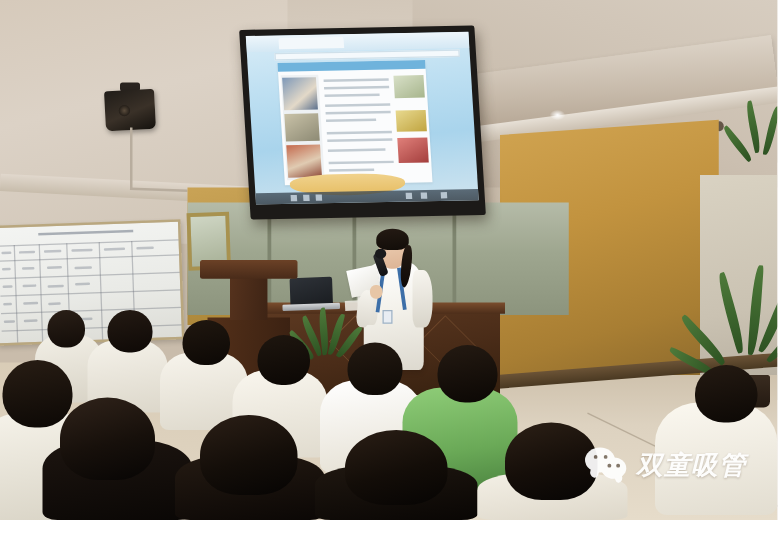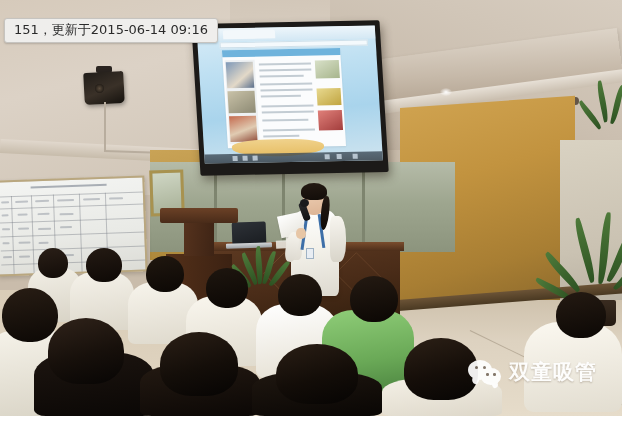--- a/index.html
+++ b/index.html
@@ -355,22 +355,23 @@
     transform: rotate(10deg);
   }
   .pres-hand {
     position: absolute; left: 296px; top: 228px; width: 10px; height: 11px;
     background: #e7c6a6; border-radius: 45%;
   }
 
   
   .wechat {
     position: absolute; left: 468px; top: 358px;
-    display: flex; align-items: flex-end; gap: 7px;
+    display: flex; align-items: flex-start; gap: 7px;
     opacity: .93;
+    font-style: italic;
   }
   .wechat-icon { position: relative; width: 34px; height: 26px; }
   .wc-b1 {
     position: absolute; left: 0; top: 0; width: 24px; height: 20px;
     background: #ffffff; border-radius: 50%;
   }
   .wc-b1:after {
     content:''; position:absolute; left:4px; bottom:-4px; width:7px; height:8px;
     background:#ffffff; border-radius:0 0 40% 60%; transform: rotate(18deg);
   }
@@ -653,18 +654,17 @@
         <div class="wc-b1"></div>
         <div class="wc-eye" style="left:7px;  top:6px;"></div>
         <div class="wc-eye" style="left:15px; top:6px;"></div>
         <div class="wc-b2"></div>
         <div class="wc-eye" style="left:18px; top:13px; width:2.5px; height:2.5px;"></div>
         <div class="wc-eye" style="left:25px; top:13px; width:2.5px; height:2.5px;"></div>
       </div>
       <div class="wechat-text">双童吸管</div>
     </div>
 
-    <div class="timestamp-badge">151，更新于2015-06-14 09:16</div>
 
   </div>
 
 
 </div>
 
 </body></html>

